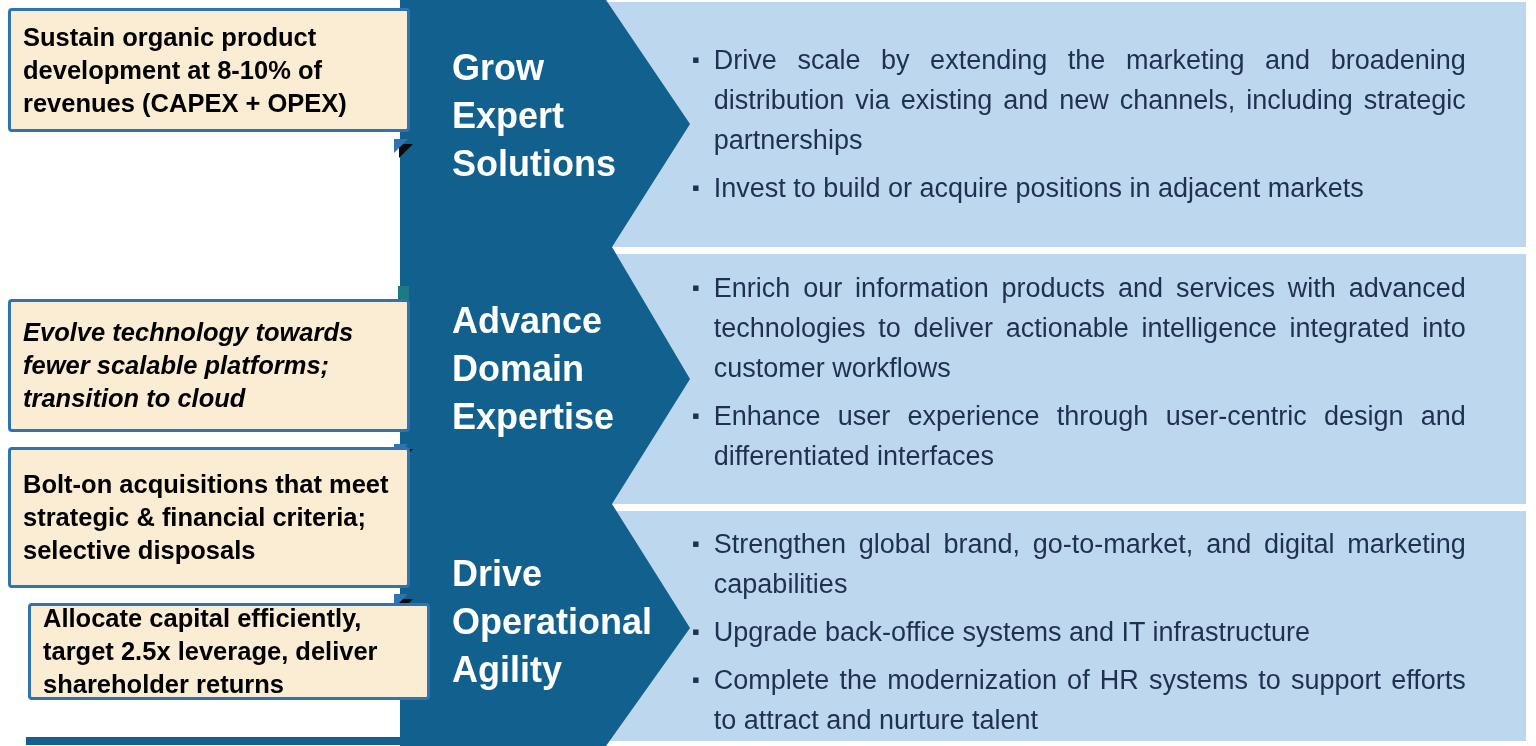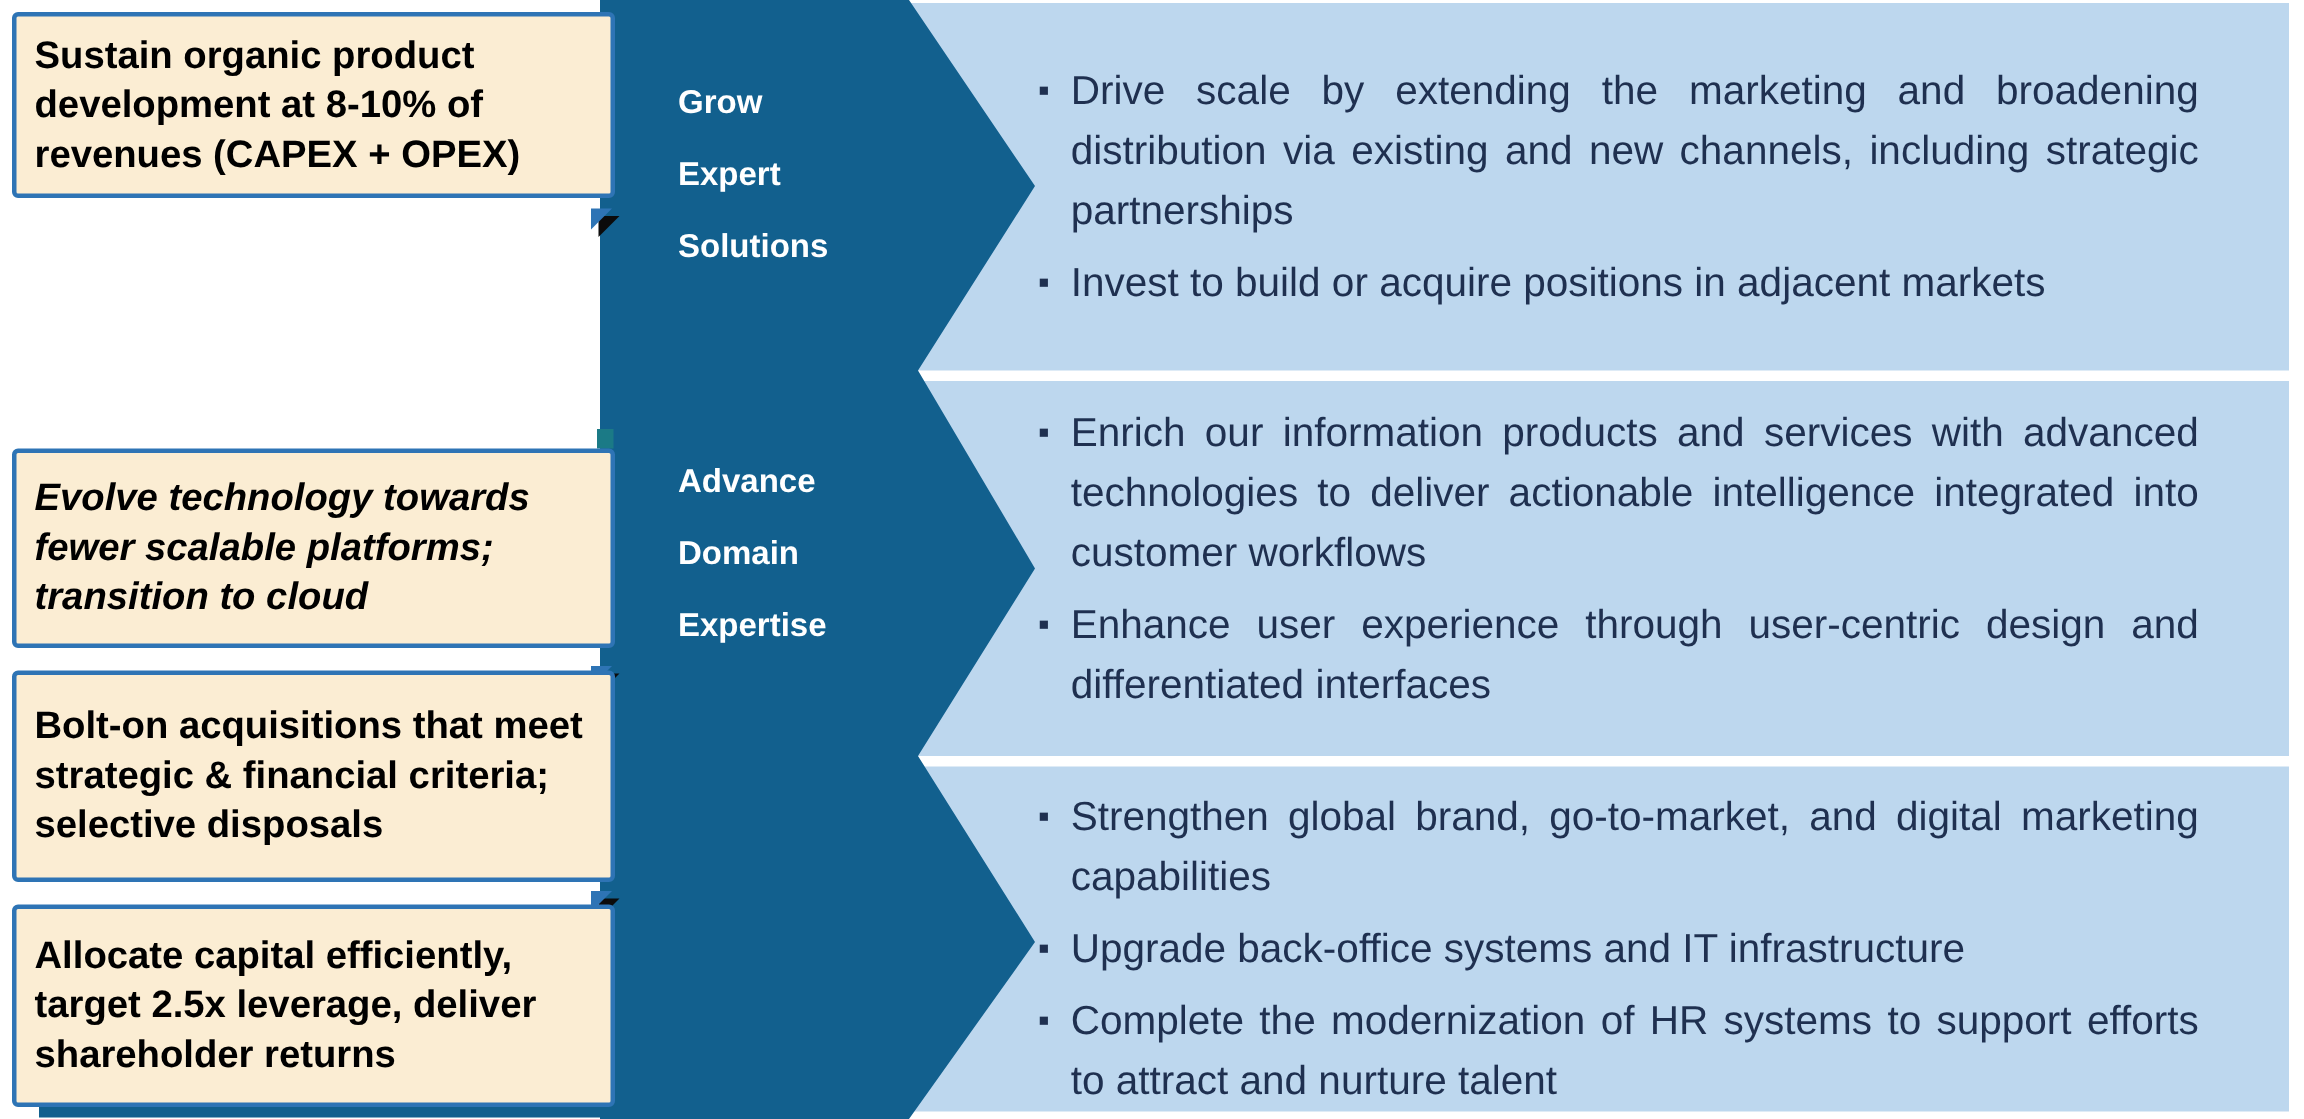--- a/index.html
+++ b/index.html
@@ -49,30 +49,30 @@
     padding: 8px 12px;
     font-size: 25.5px;
     font-weight: 600;
     line-height: 33px;
     color: #000000;
   }
   .lbox-1 { top: 8px;   height: 124px; }
   .lbox-2 { top: 147px; height: 138px; }
   .lbox-3 { top: 299px; height: 133px; font-style: italic; }
   .lbox-4 { top: 447px; height: 141px; }
-  .lbox-5 { top: 603px; height: 135px; }
+  .lbox-5 { top: 603px; height: 97px; margin-left: 20px; }
 
   
   .arrow-label {
     position: absolute;
     left: 452px;
     width: 232px;
     white-space: pre-line;
     color: #ffffff;
-    font-size: 22px;
+    font-size: 36px;
     font-weight: bold;
     line-height: 48px;
   }
   .arrow-label-1 { top: 44px; }
   .arrow-label-2 { top: 297px; }
   .arrow-label-3 { top: 550px; }
 
   
   .bullets {
     position: absolute;
@@ -164,20 +164,23 @@
   <div class="lbox lbox-5">
     <span>Allocate capital efficiently, target 2.5x leverage, deliver shareholder returns</span>
   </div>
 
   <div class="arrow-label arrow-label-1">Grow
 Expert
 Solutions</div>
   <div class="arrow-label arrow-label-2">Advance
 Domain
 Expertise</div>
+  <div class="arrow-label arrow-label-3">Drive
+Operational
+Agility</div>
 
   <ul class="bullets bullets-1">
     <li class="bullet">
       <span class="marker">▪</span>
       <span class="text">Drive scale by extending the marketing and broadening distribution via existing and new channels, including strategic partnerships</span>
     </li>
     <li class="bullet">
       <span class="marker">▪</span>
       <span class="text">Invest to build or acquire positions in adjacent markets</span>
     </li>

